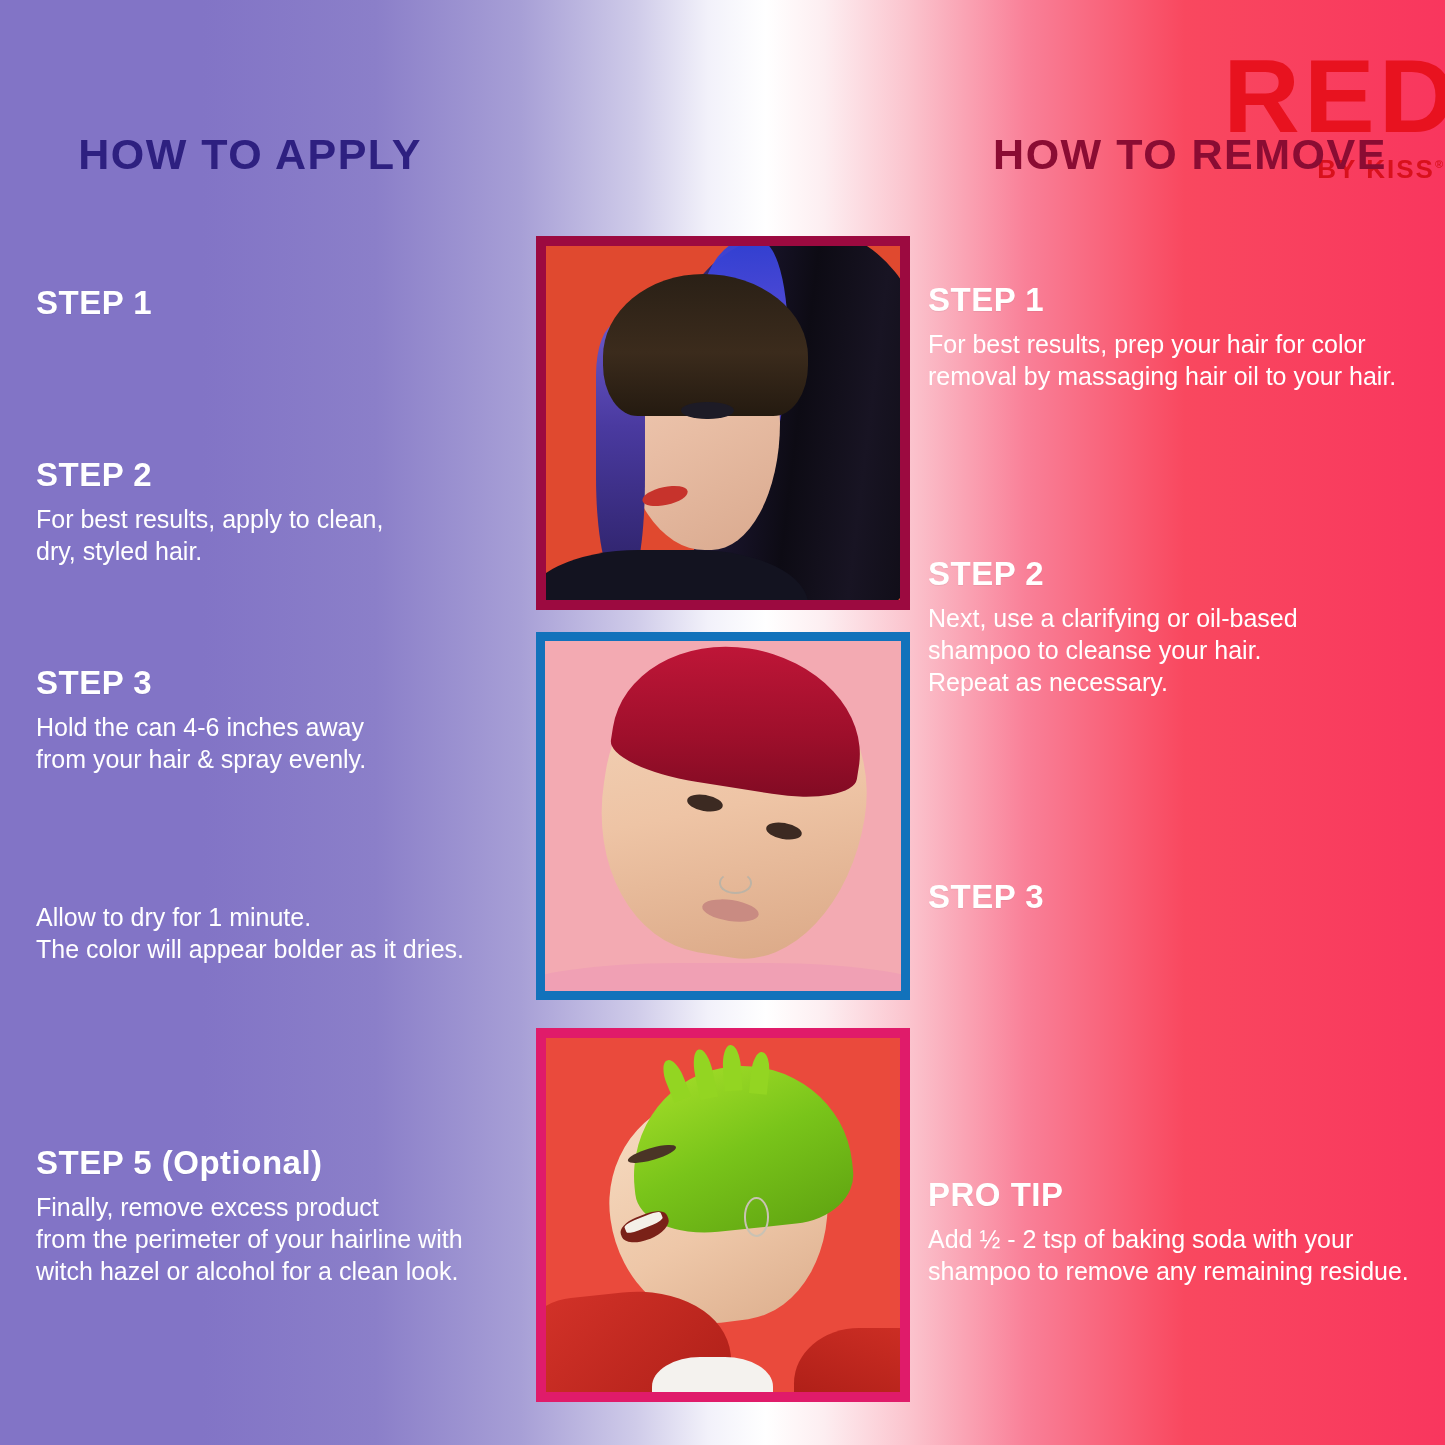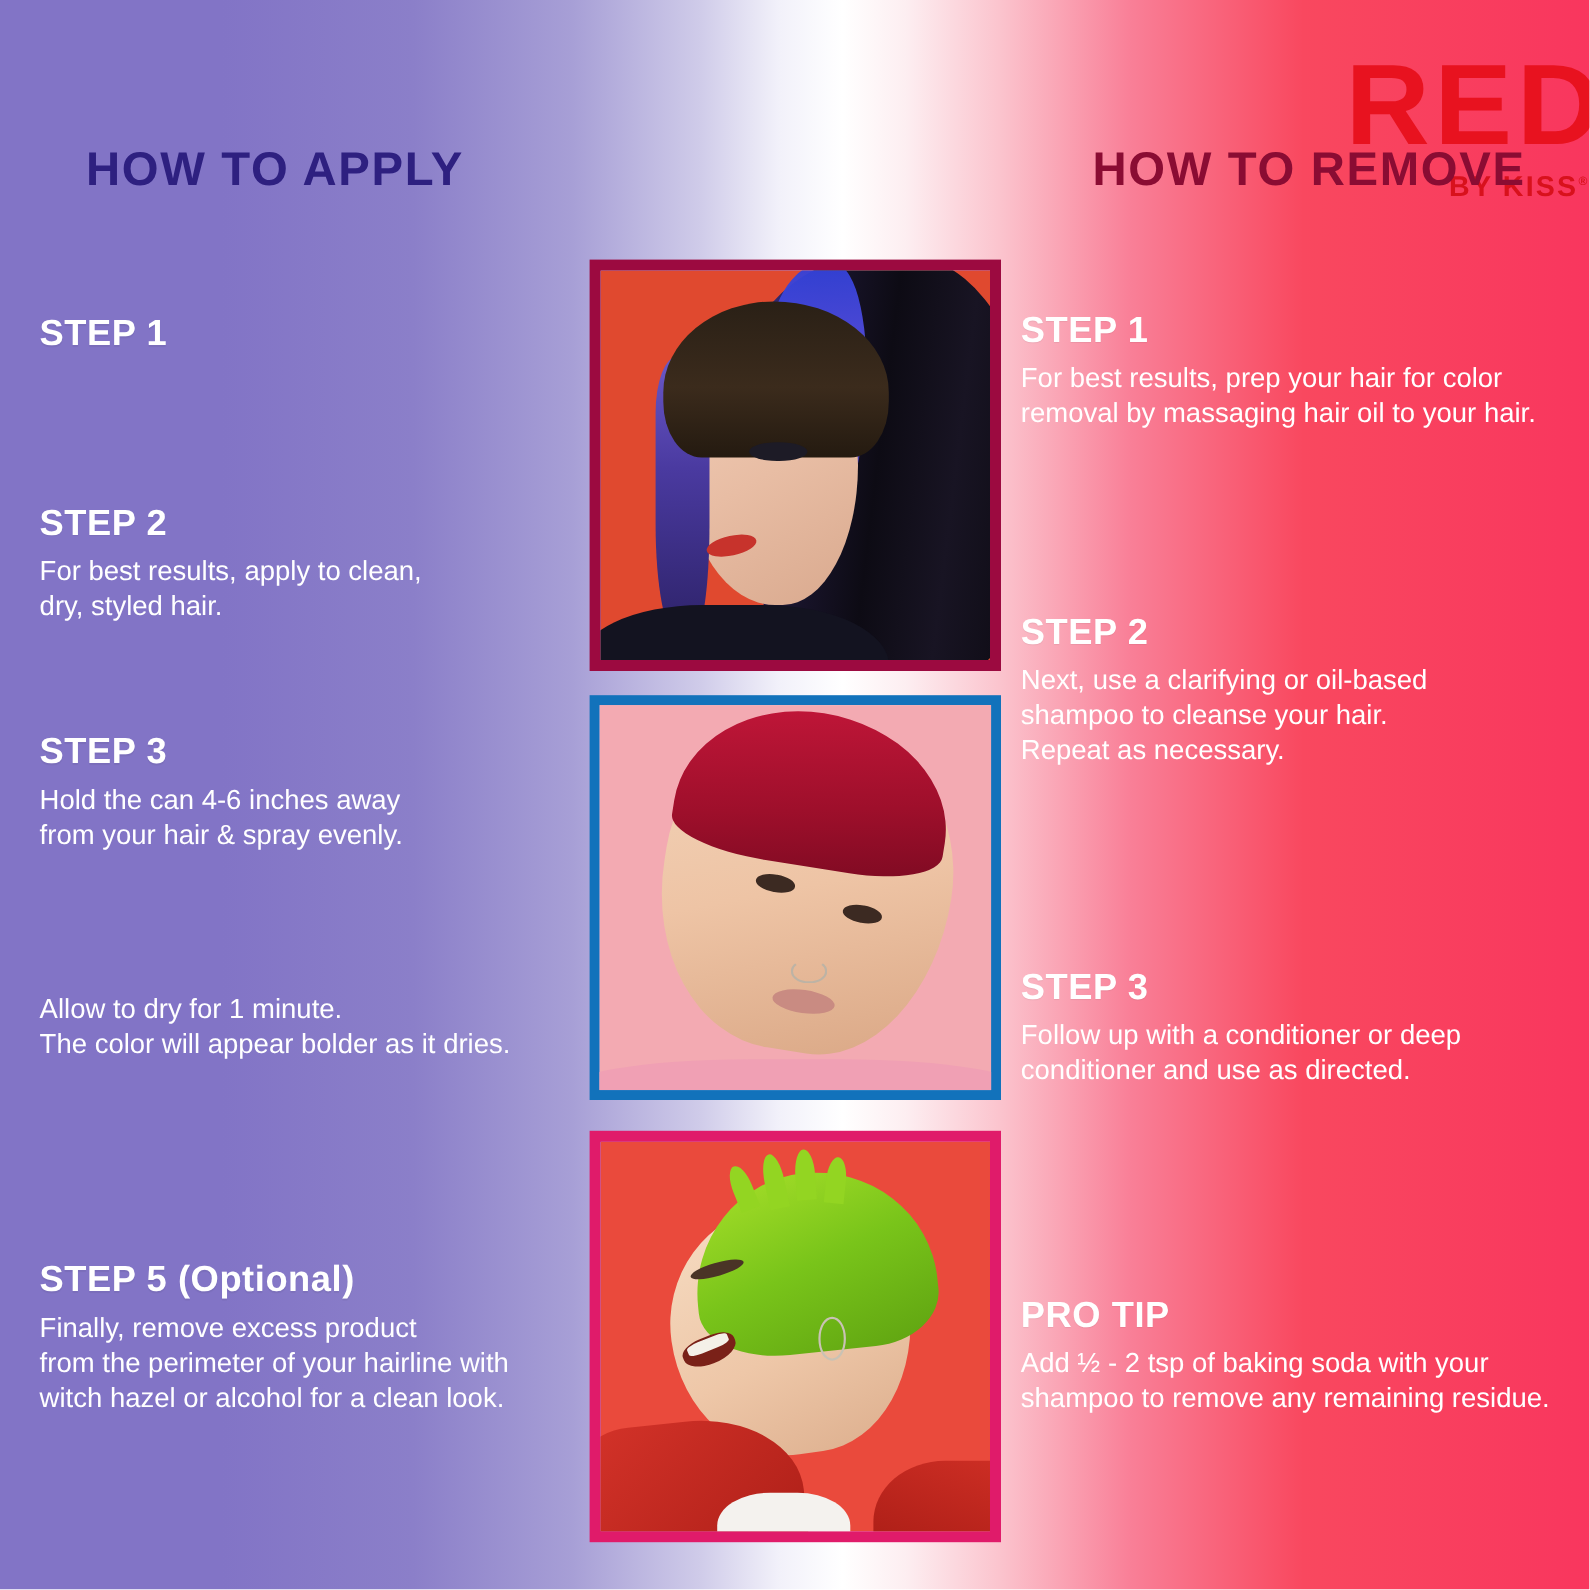--- a/index.html
+++ b/index.html
@@ -350,22 +350,20 @@
 
     <div class="step s-r2">
       <p class="step-title">STEP 2</p>
       <p class="step-body">Next, use a clarifying or oil-based
 shampoo to cleanse your hair.
 Repeat as necessary.</p>
     </div>
 
     <div class="step s-r3">
       <p class="step-title">STEP 3</p>
-      <p class="step-body">Follow up with a conditioner or deep
-conditioner and use as directed.</p>
     </div>
 
     <div class="step s-r4">
       <p class="step-title">PRO TIP</p>
       <p class="step-body">Add ½ - 2 tsp of baking soda with your
 shampoo to remove any remaining residue.</p>
     </div>
 
   </div>
 

